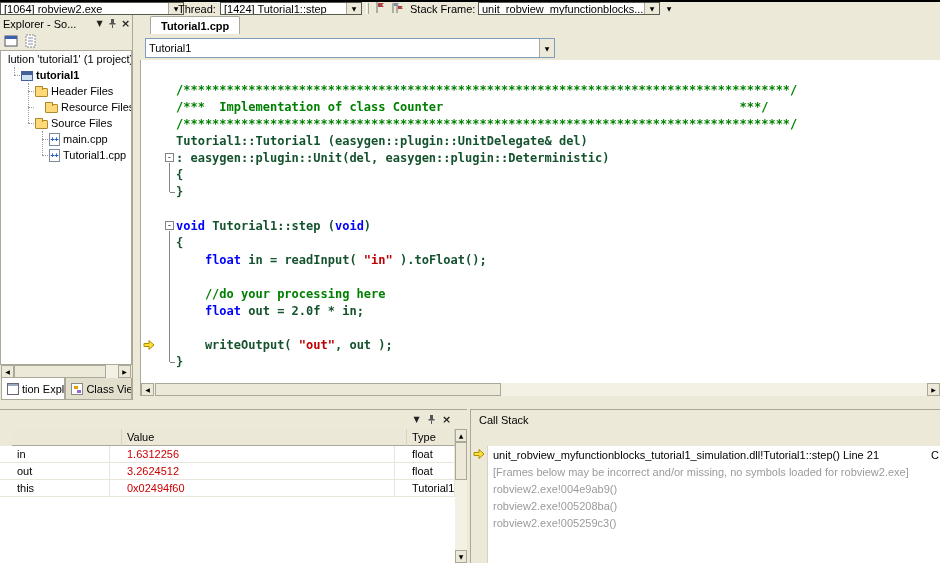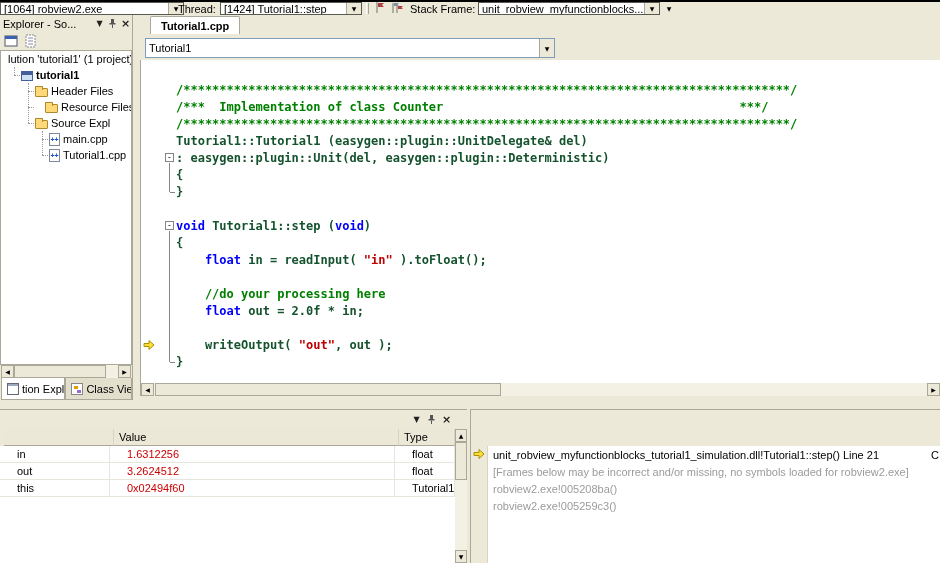--- a/index.html
+++ b/index.html
@@ -81,21 +81,21 @@
     font:8px/7px "DejaVu Sans Mono",monospace;text-align:center}
   .fold-line{position:absolute;left:28px;width:1px;background:#848484}
   .fold-tick{position:absolute;left:29px;width:5px;height:1px;background:#848484}
   .cur-arrow{position:absolute;left:2px;width:12px;height:12px}
   .ed-hscroll{position:absolute;left:140px;top:383px;right:0;height:13px;border-left:1px solid #aca899}
 
   
   .watch{position:absolute;left:0;top:409px;width:467px;bottom:0;background:#ece9d8;border-top:1px solid #aca899}
   .panel-hdr{position:absolute;top:0;left:0;right:0;height:19px;display:flex;align-items:center;padding-left:8px}
   .panel-hdr .win-btn{position:absolute;top:3px}
-  .w-colhdr{position:absolute;top:19px;left:4px;right:12px;height:17px;display:flex}
+  .w-colhdr{position:absolute;top:19px;left:12px;right:12px;height:17px;display:flex}
   .w-hcell{background:#ebe8d8;border-right:1px solid #d8d4c4;border-bottom:1px solid #aca899;padding:2px 0 0 5px;
     white-space:nowrap;overflow:hidden}
   .w-body{position:absolute;top:36px;left:0;right:12px;bottom:0;background:#fff;overflow:hidden}
   .w-row{display:flex;height:17px}
   .w-cell{border-right:1px solid #e6e6dd;border-bottom:1px solid #e6e6dd;padding:2px 0 0 17px;white-space:nowrap;overflow:hidden}
   .w-name{width:110px}.w-val{width:285px;color:var(--chg)}.w-type{flex:1}
   .w-vscroll{position:absolute;top:19px;right:0;width:12px;bottom:0;background:#f3f1e4}
   .w-vscroll .sb-btn{width:12px;left:0}
   .w-vscroll .sb-thumb{width:12px;left:0}
 
@@ -204,21 +204,21 @@
         <div class="tree-row" style="padding-left: 34px;">
           <span class="ticon ticon-folder"></span>
           <span class="tlabel">Header Files</span>
         </div>
         <div class="tree-row" style="padding-left: 44px;">
           <span class="ticon ticon-folder"></span>
           <span class="tlabel">Resource Files</span>
         </div>
         <div class="tree-row" style="padding-left: 34px;">
           <span class="ticon ticon-folder"></span>
-          <span class="tlabel">Source Expl</span>
+          <span class="tlabel">Source Files</span>
         </div>
         <div class="tree-row" style="padding-left: 48px;">
           <span class="ticon ticon-cpp"></span>
           <span class="tlabel">main.cpp</span>
         </div>
         <div class="tree-row" style="padding-left: 48px;">
           <span class="ticon ticon-cpp"></span>
           <span class="tlabel">Tutorial1.cpp</span>
         </div>
       </div>
@@ -301,33 +301,39 @@
         </div>
       </div>
     <div class="w-vscroll">
       <span class="sb-btn" style="top:0">▲</span>
       <span class="sb-thumb" style="top:13px;height:38px"></span>
       <span class="sb-btn" style="bottom:0">▼</span>
     </div>
   </div>
 
   <div class="callstack">
+    <div class="panel-hdr">
+      <span>Call Stack</span>
+    </div>
     <div class="cs-body" id="cs-body">
       <div class="cs-gutterstrip"></div>
     <div class="cs-row current">
           <span class="cs-arrow"><svg width="12" height="12" viewBox="0 0 12 12">
               <path d="M1 4.5h5V1.5L11 6 6 10.5V7.5H1z" fill="#ffdd3c" stroke="#a89000" stroke-width="1"></path>
             </svg></span>
           <span class="cs-text">unit_robview_myfunctionblocks_tutorial1_simulation.dll!Tutorial1::step()  Line 21</span>
           <span class="cs-lang">C</span>
         </div>
         <div class="cs-row">
           <span class="cs-text">[Frames below may be incorrect and/or missing, no symbols loaded for robview2.exe]</span>
         </div>
         <div class="cs-row">
+          <span class="cs-text">robview2.exe!004e9ab9()</span>
+        </div>
+        <div class="cs-row">
           <span class="cs-text">robview2.exe!005208ba()</span>
         </div>
         <div class="cs-row">
           <span class="cs-text">robview2.exe!005259c3()</span>
         </div>
       </div>
   </div>
 
 </div>
 

